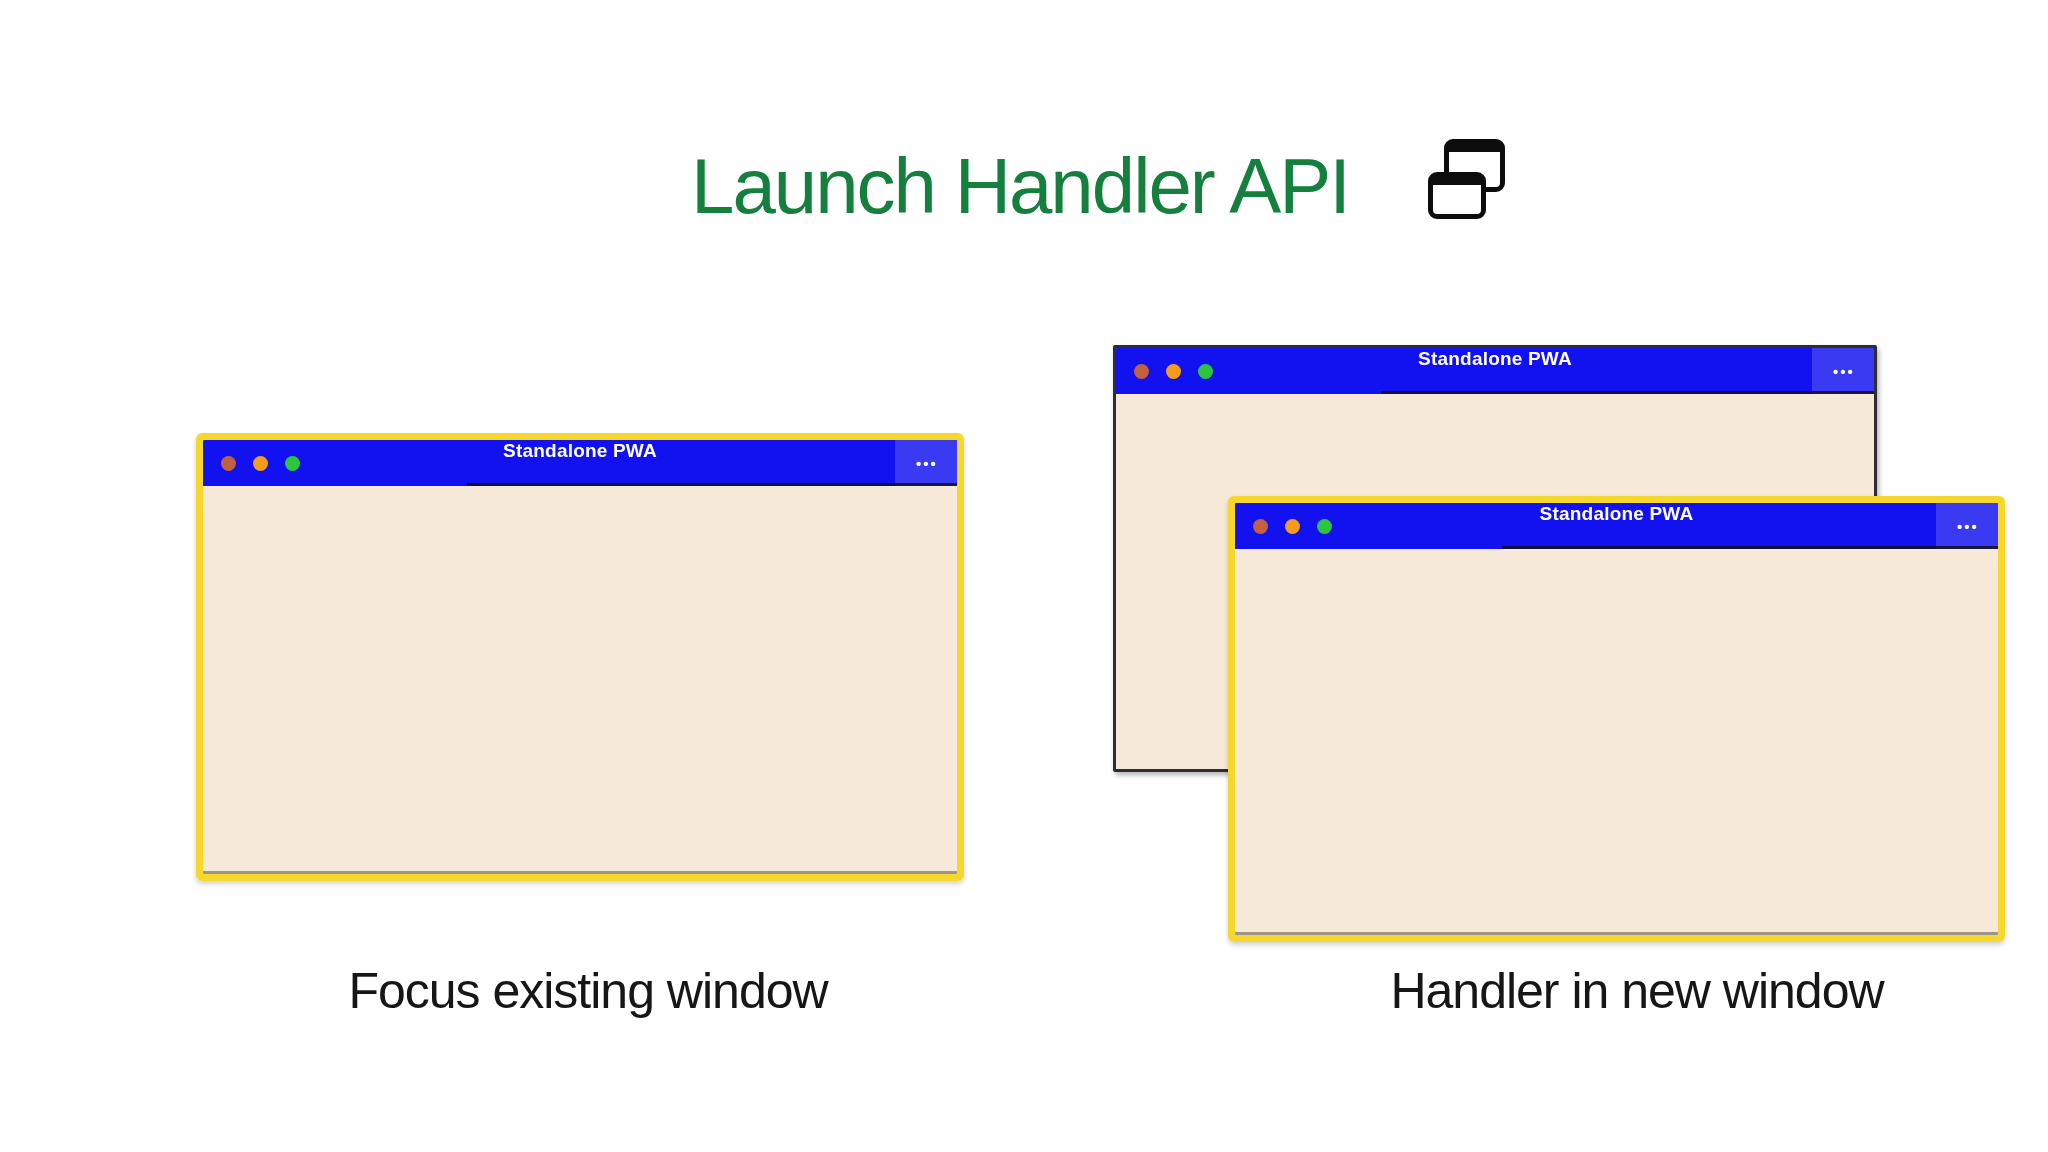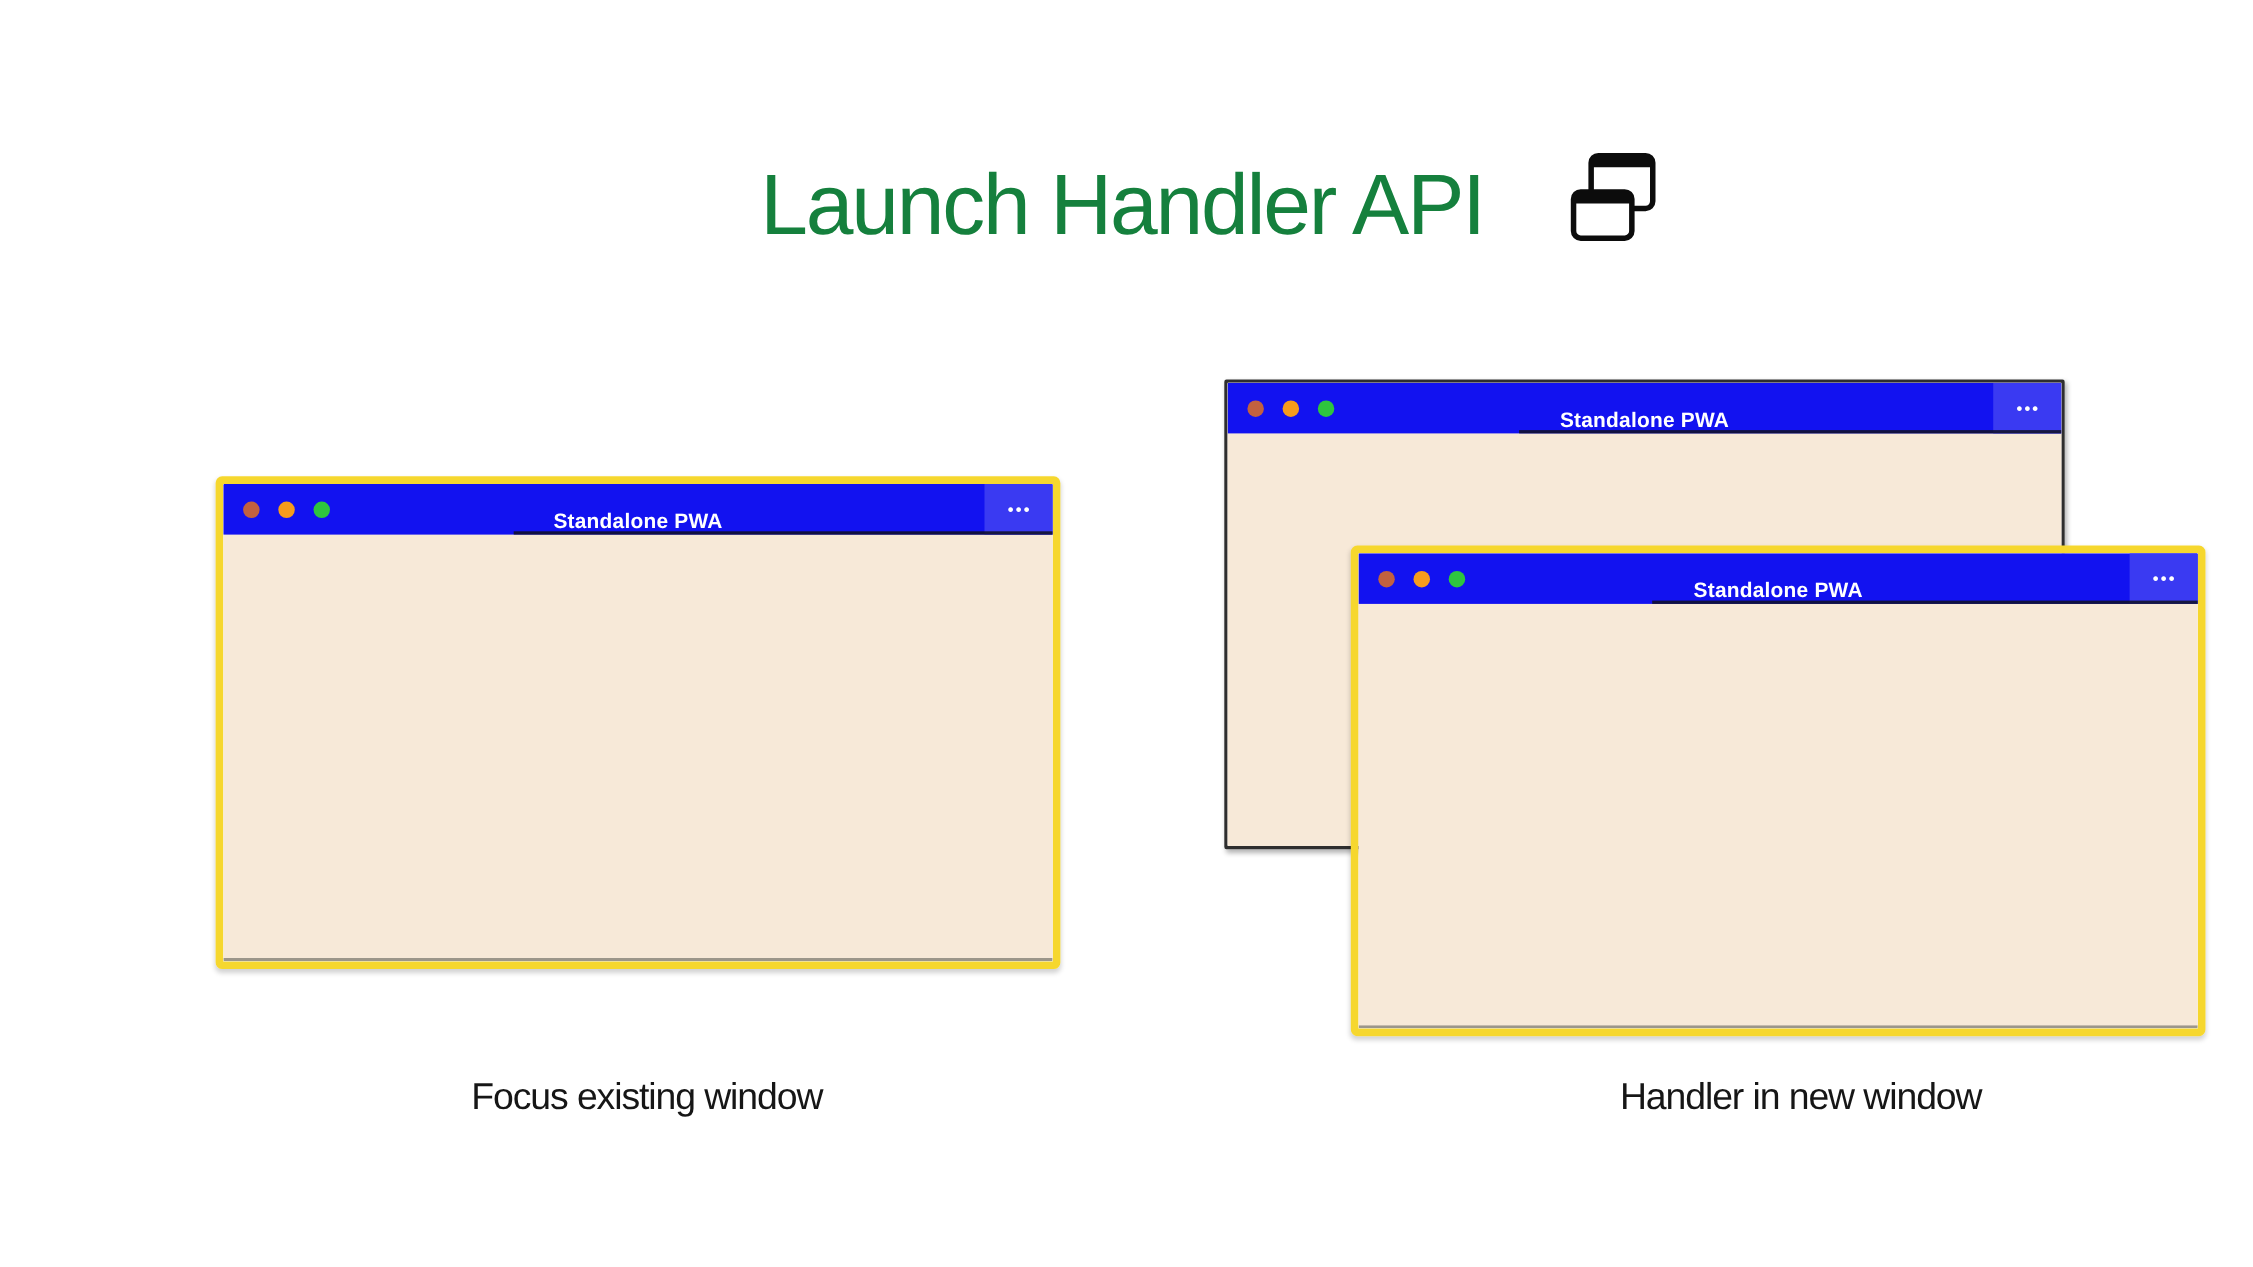--- a/index.html
+++ b/index.html
@@ -53,21 +53,21 @@
     background:var(--window-body-cream, #f7e9d8);
     overflow:hidden;
     border-radius:1px;
   }
   .frame-yellow .win-inner { border-bottom:3px solid #9c968a; }
 
   .titlebar {
     position:relative;
     height:46px; flex:none;
     background:var(--titlebar-blue, #1212f0);
-    display:flex; align-items:flex-end; justify-content:center;
+    display:flex; align-items:flex-start; justify-content:center;
   }
   .traffic {
     position:absolute; left:18px; top:0; height:100%;
     display:flex; align-items:center; gap:17px;
   }
   .dot { width:15px; height:15px; border-radius:50%; }
   .dot-red    { background:var(--traffic-red, #c2613f); }
   .dot-orange { background:var(--traffic-orange, #f69c1c); }
   .dot-green  { background:var(--traffic-green, #2ec53e); }
 
@@ -95,26 +95,25 @@
 
   
   #win-focus { left:196px; top:433px; width:768px; height:448px; z-index:2; }
   #win-back  { left:1113px; top:345px; width:764px; height:427px; z-index:1; }
   #win-front { left:1228px; top:496px; width:777px; height:446px; z-index:3; }
 
   
   .caption {
     position:absolute; top:962px;
     transform:translateX(-50%);
-    font-size:34px;
+    font-size:50px;
     letter-spacing:-1px;
     color:var(--text-black, #161616);
     white-space:nowrap;
     font-weight:400;
-    margin-top:16px;
   }
   #caption-left  { left:588px; }
   #caption-right { left:1637px; }
 </style>
 </head>
 <body>
 
 <h1 class="slide-title">Launch Handler API</h1>
 
 <div class="title-icon">

